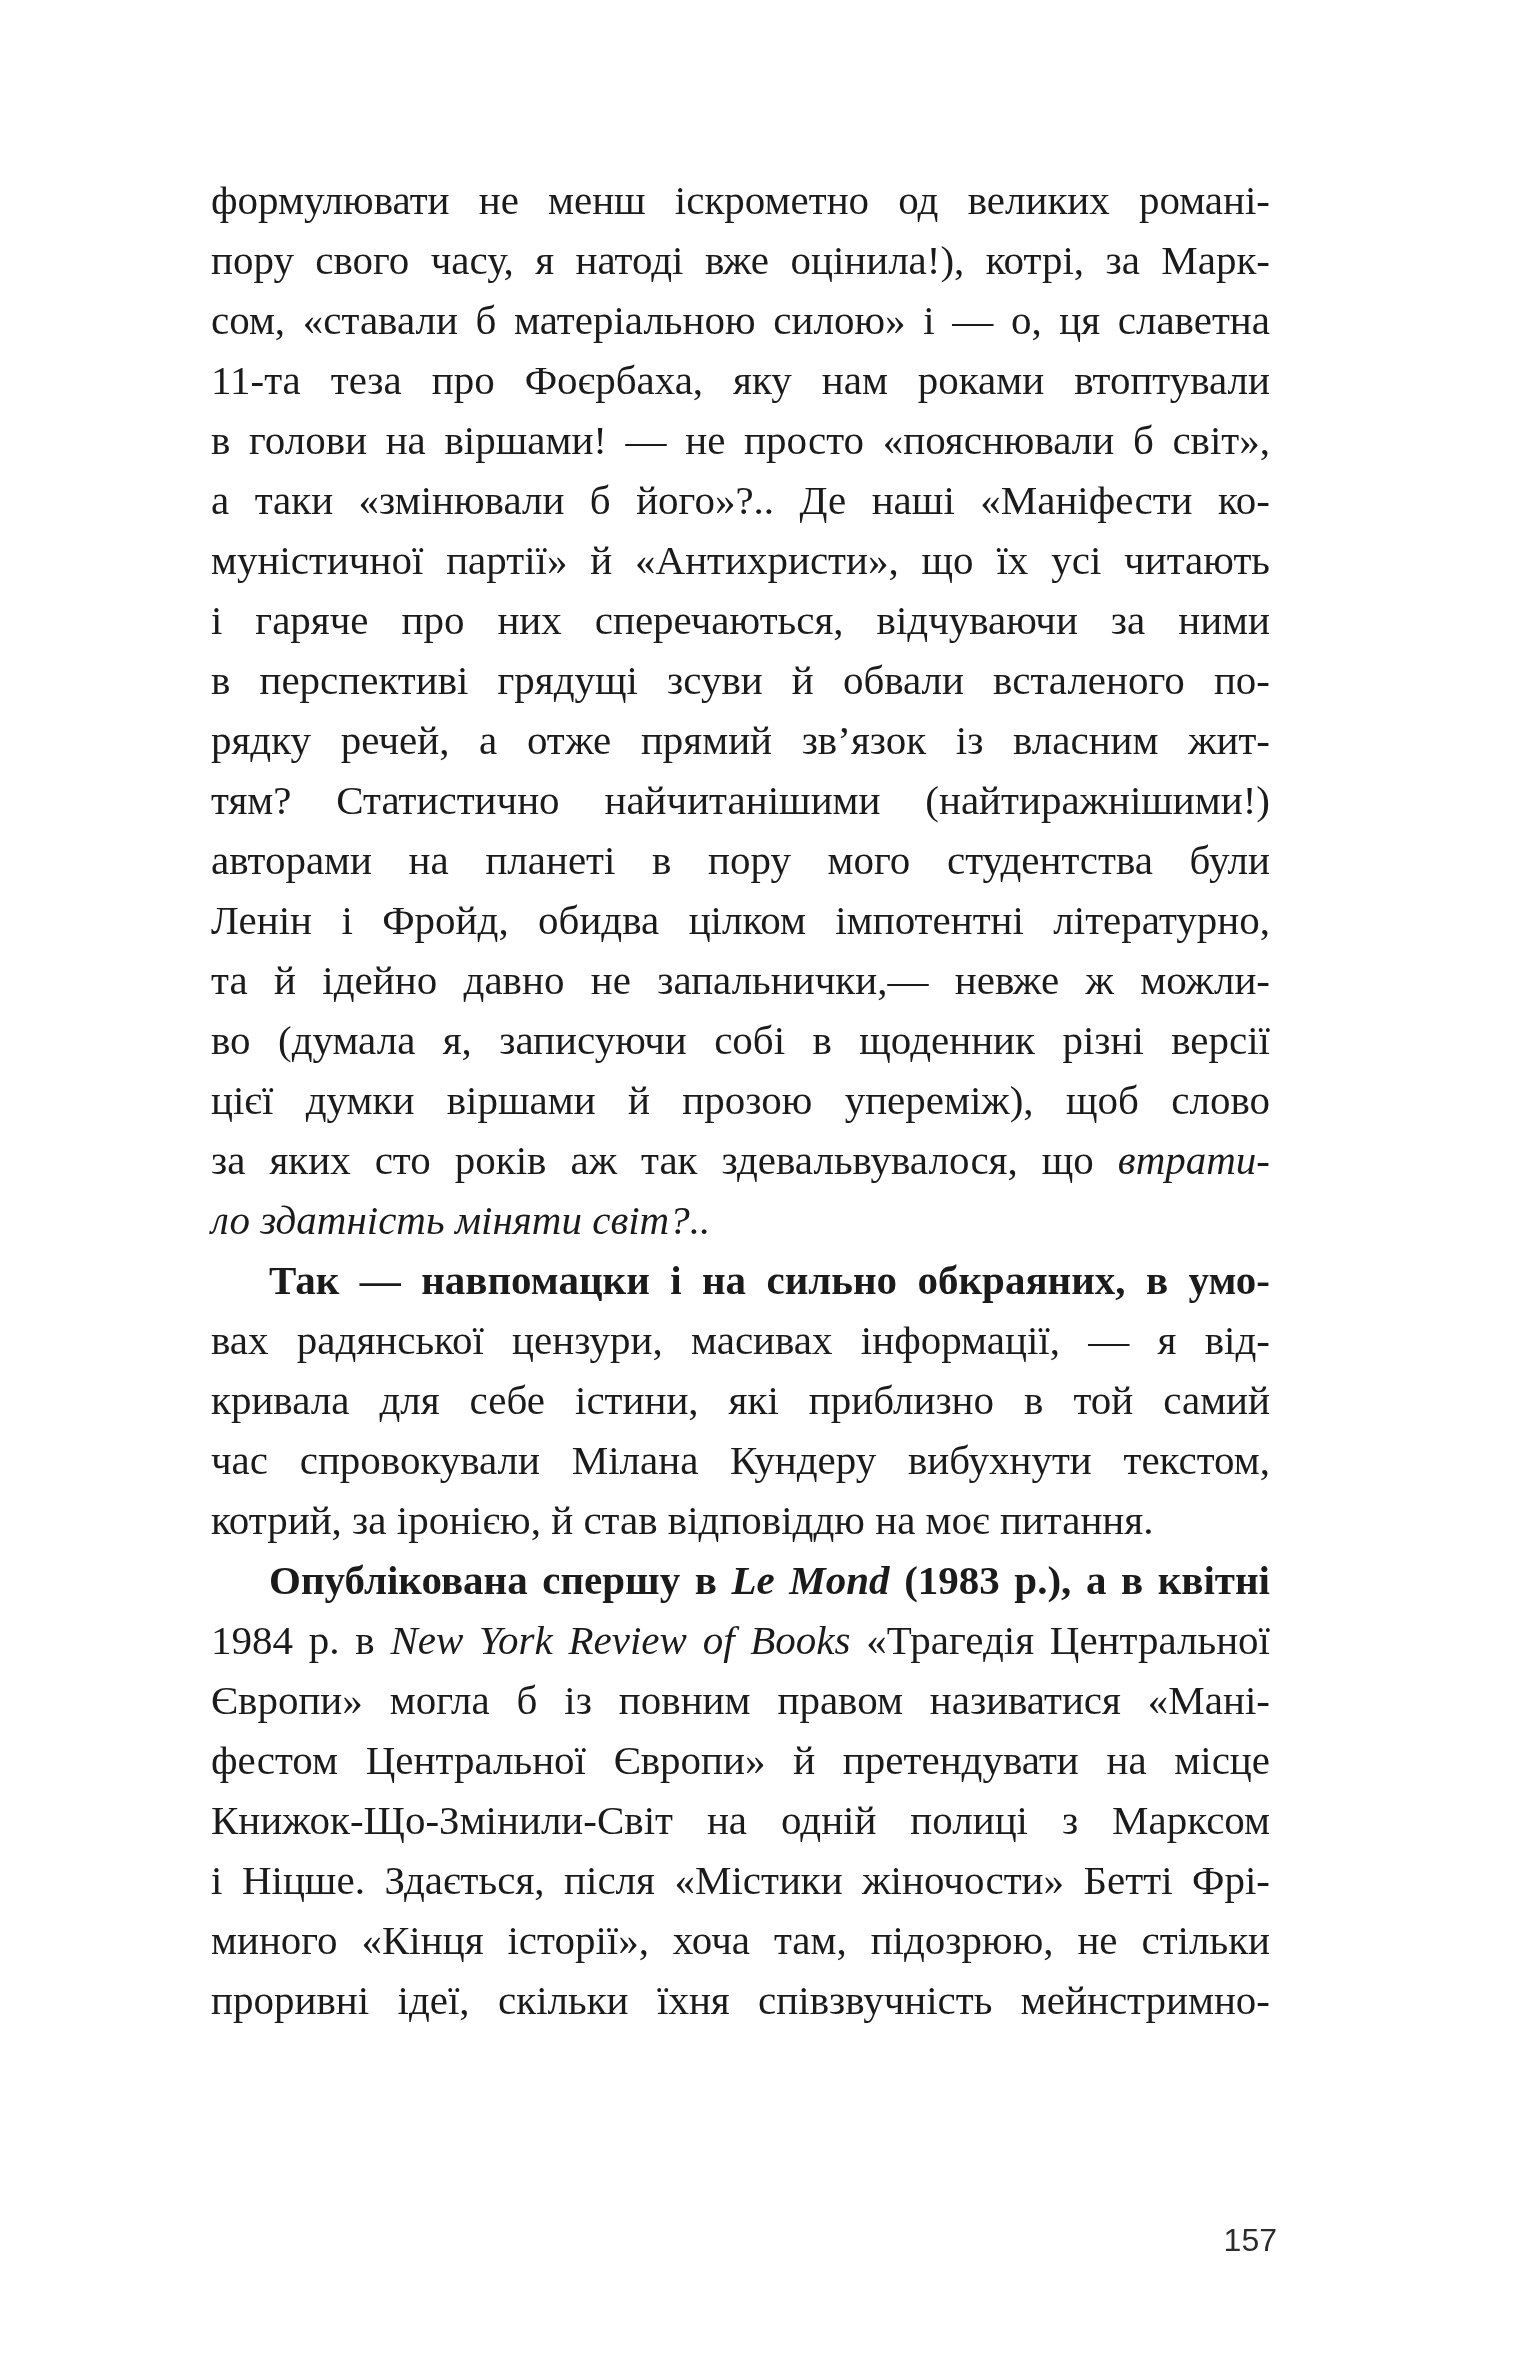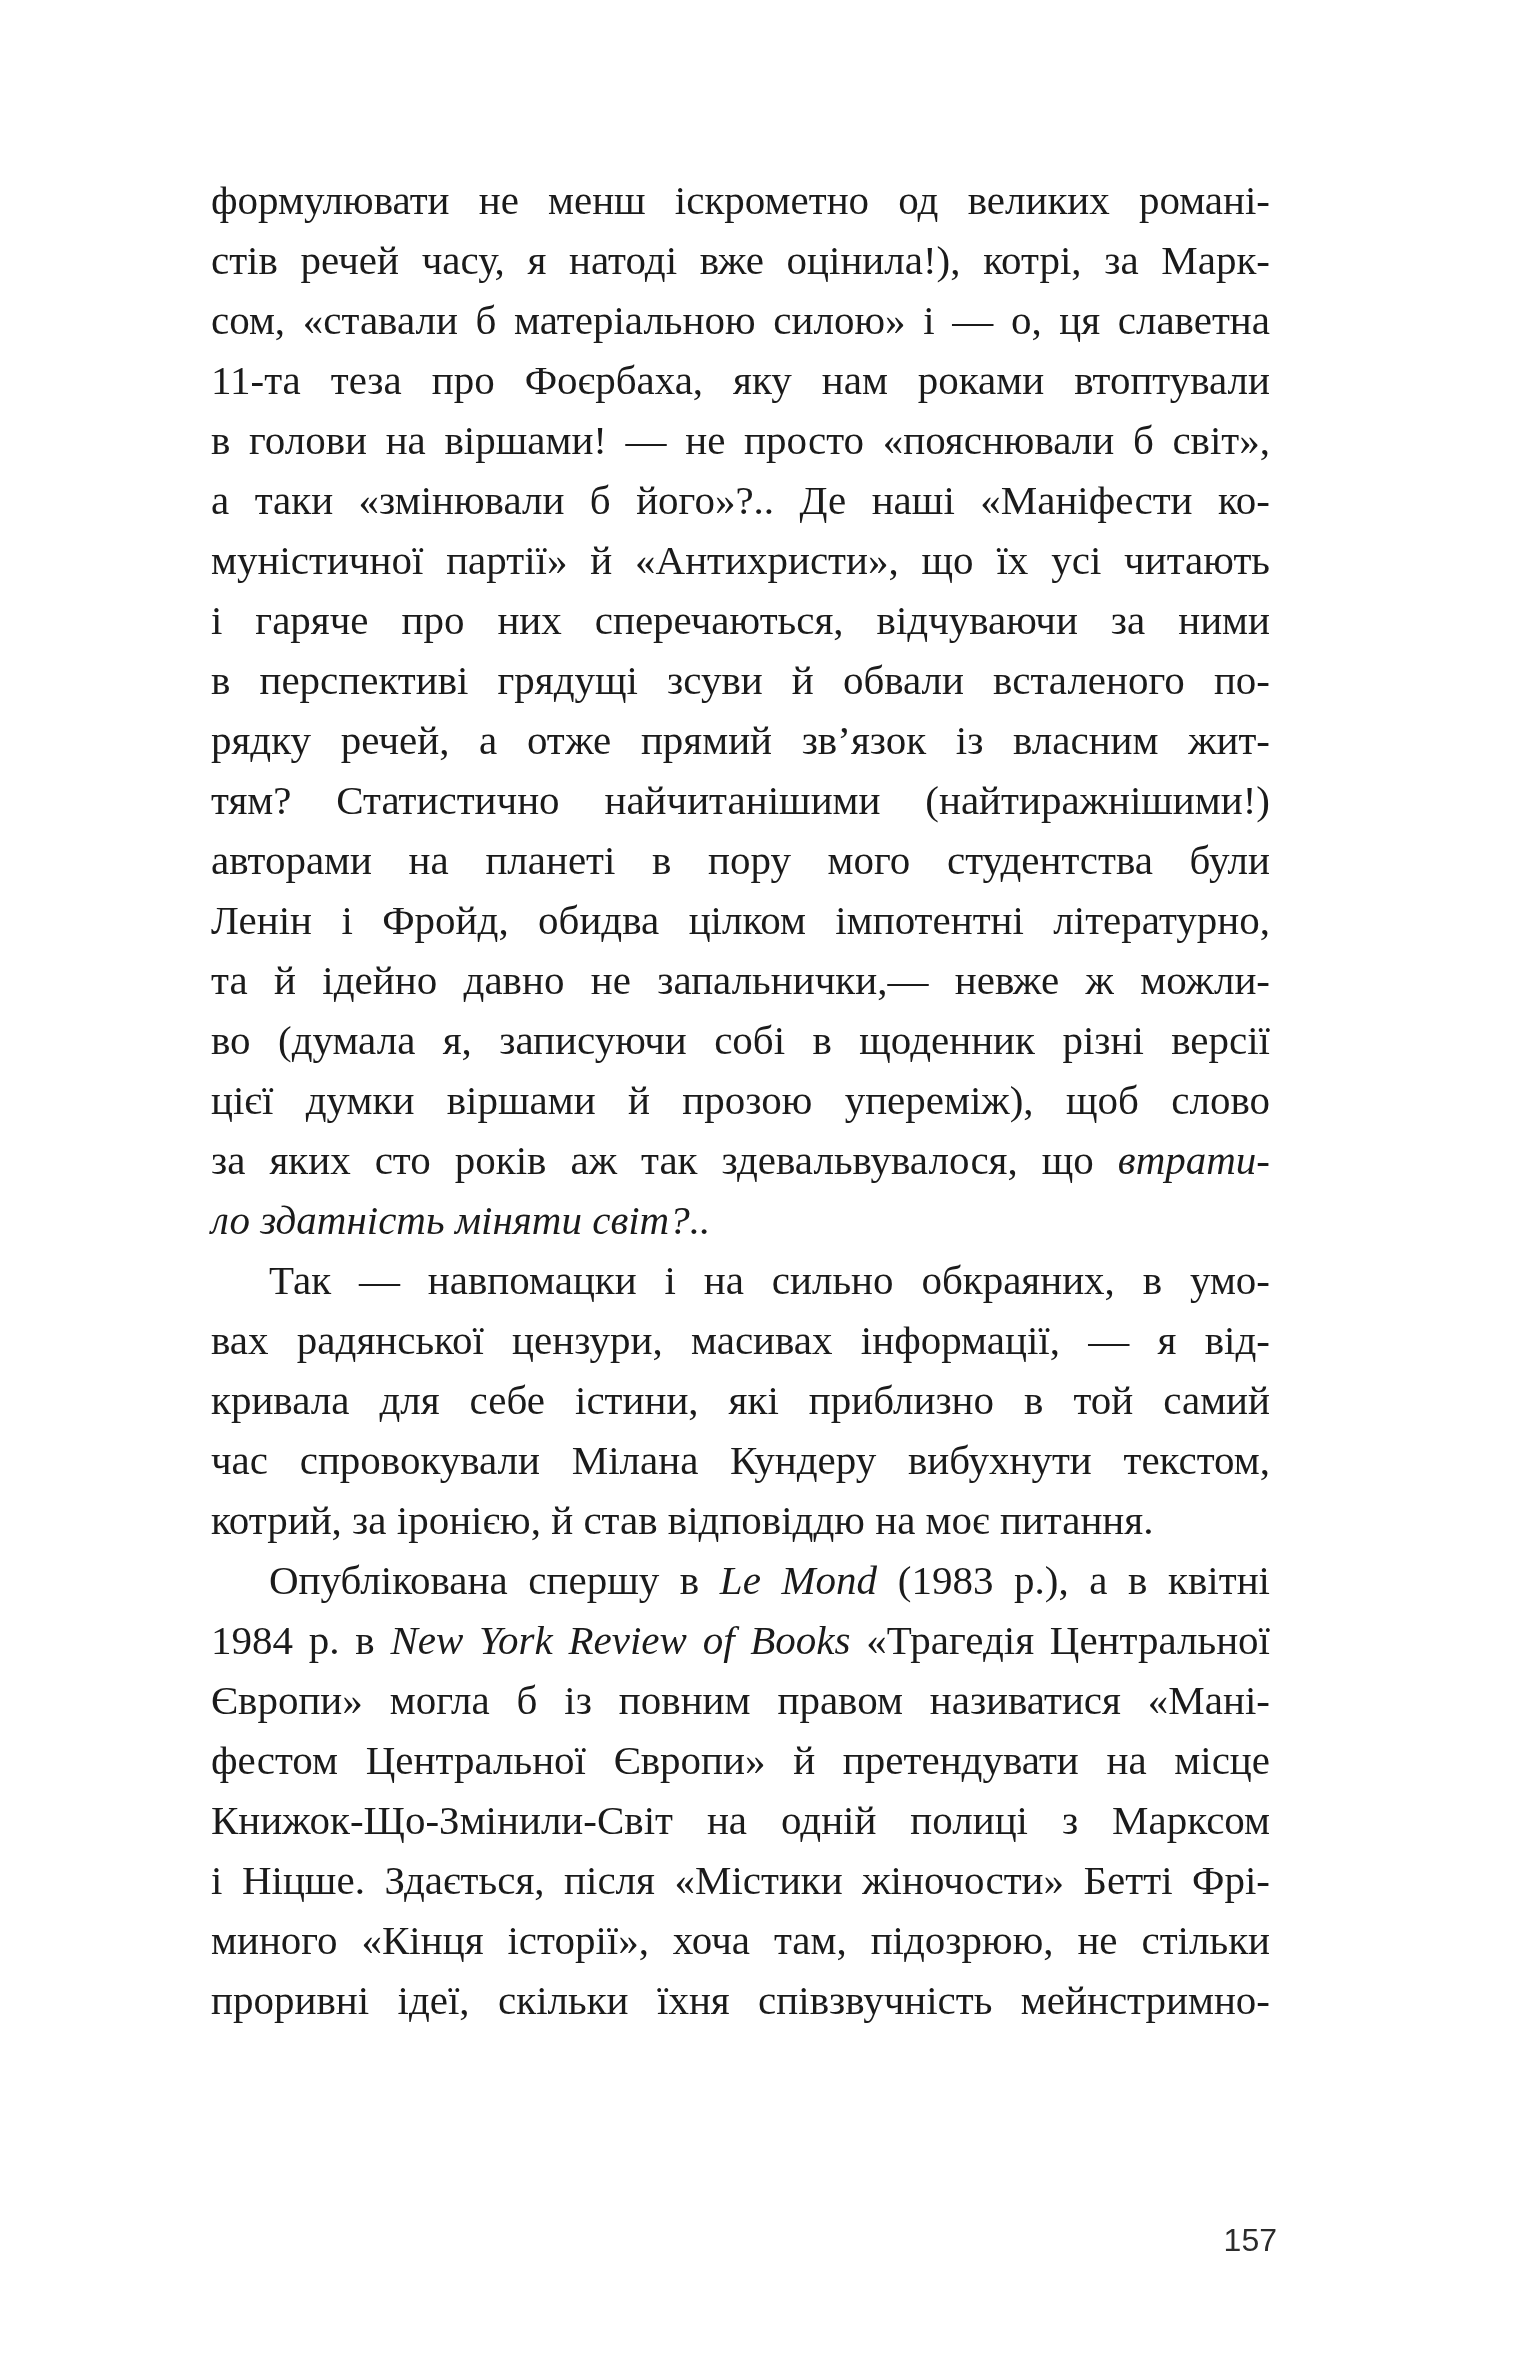--- a/index.html
+++ b/index.html
@@ -32,20 +32,21 @@
     text-align: justify;
     text-align-last: justify;
     text-justify: inter-word;
     white-space: normal;
   }
   .line.parlast {
     text-align-last: left;
   }
   .line.indent {
     padding-left: 58px;
+    font-weight: bold;
   }
   .it {
     font-style: italic;
   }
   .page-number {
     position: absolute;
     left: 211px;
     top: 2218px;
     width: 1066px;
     text-align: right;
@@ -54,21 +55,21 @@
     line-height: 44px;
     color: #2b2b2b;
   }
 </style>
 </head>
 <body>
 
 <div class="page">
   <div class="text-column">
       <div class="line"><span>формулювати не менш іскрометно од великих романі-</span></div>
-      <div class="line"><span>стів речей часу, я натоді вже оцінила!), котрі, за Марк-</span></div>
+      <div class="line"><span>пору свого часу, я натоді вже оцінила!), котрі, за Марк-</span></div>
       <div class="line"><span>сом, «ставали б матеріальною силою» і — о, ця славетна</span></div>
       <div class="line"><span>11-та теза про Фоєрбаха, яку нам роками втоптували</span></div>
       <div class="line"><span>в голови на віршами! — не просто «пояснювали б світ»,</span></div>
       <div class="line"><span>а таки «змінювали б його»?.. Де наші «Маніфести ко-</span></div>
       <div class="line"><span>муністичної партії» й «Антихристи», що їх усі читають</span></div>
       <div class="line"><span>і гаряче про них сперечаються, відчуваючи за ними</span></div>
       <div class="line"><span>в перспективі грядущі зсуви й обвали всталеного по-</span></div>
       <div class="line"><span>рядку речей, а отже прямий зв’язок із власним жит-</span></div>
       <div class="line"><span>тям? Статистично найчитанішими (найтиражнішими!)</span></div>
       <div class="line"><span>авторами на планеті в пору мого студентства були</span></div>

